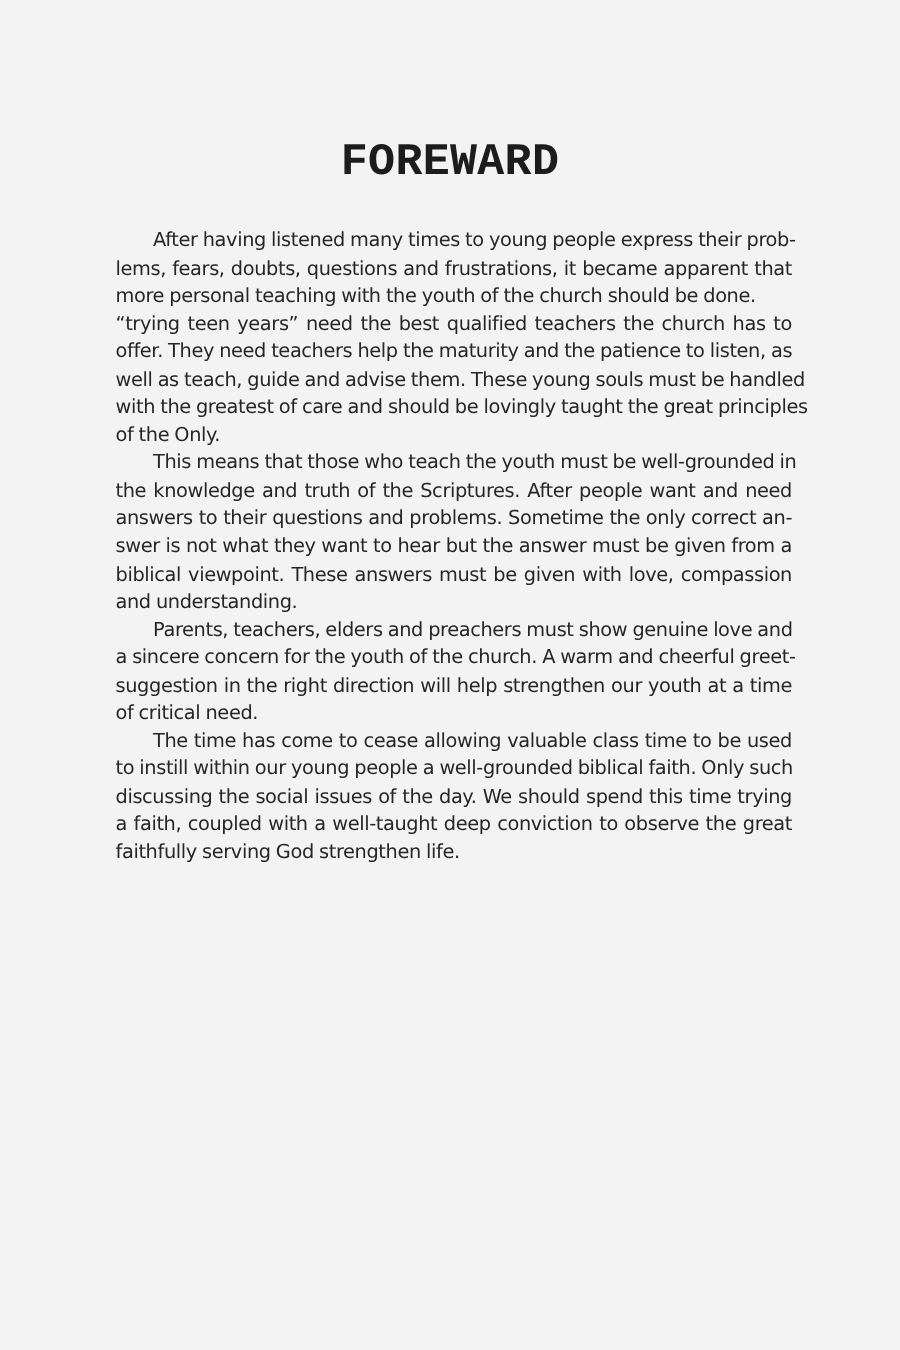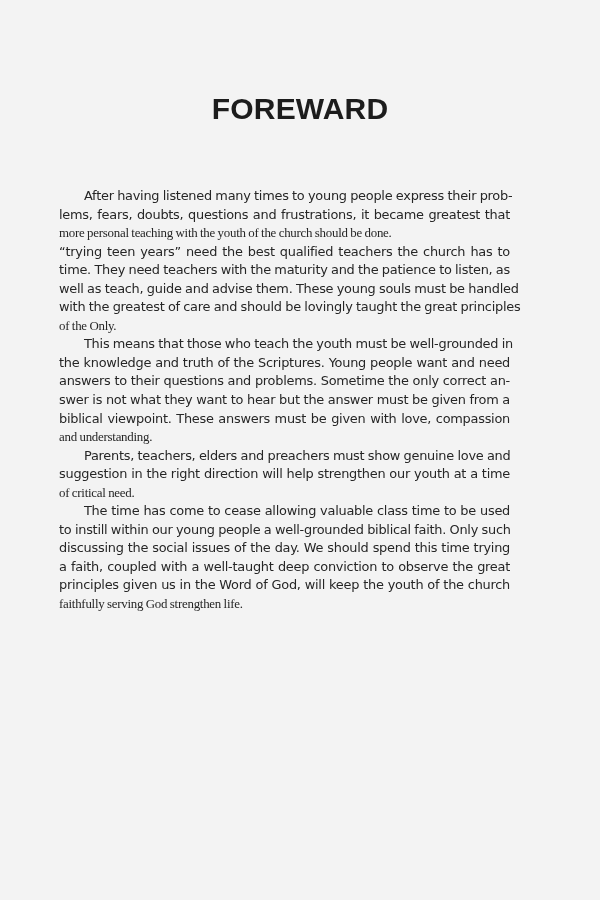--- a/index.html
+++ b/index.html
@@ -14,91 +14,89 @@
       overflow: hidden;
       font-family: "DejaVu Sans", "Liberation Sans", sans-serif;
       color: #262626;
     }
     .page-title {
       position: absolute;
       top: 92px;
       left: 0;
       width: 600px;
       text-align: center;
-      font-family: Liberation Sans, sans-serif;
+      font-family: Liberation Mono, monospace;
       font-weight: bold;
       font-size: 30px;
       letter-spacing: 0.2px;
       color: #1c1c1c;
       margin: 0;
     }
     .body-text {
       position: absolute;
       top: 152px;
-      left: 59px;
+      left: 77px;
       width: 451px;
-      margin-top: 35px;
     }
     .line {
       display: block;
       height: 18.55px;
       line-height: 18.55px;
       font-size: 12.9px;
       white-space: nowrap;
       text-align: justify;
       text-align-last: justify;
       letter-spacing: -0.25px;
       word-spacing: -0.4px;
     }
     .line.indent {
       padding-left: 25px;
     }
     .line.last {
       text-align: left;
       text-align-last: left;
-      font-family: Liberation Serif, serif;
     }
   </style>
 </head>
 <body>
 
 <h1 class="page-title">FOREWARD</h1>
 
 <div class="body-text">
 
   <div>
     <span class="line indent">After having listened many times to young people express their prob-</span>
-    <span class="line">lems, fears, doubts, questions and frustrations, it became greatest that</span>
+    <span class="line">lems, fears, doubts, questions and frustrations, it became apparent that</span>
     <span class="line last">more personal teaching with the youth of the church should be done.</span>
   </div>
 
   <div>
     <span class="line">“trying teen years” need the best qualified teachers the church has to</span>
-    <span class="line">time. They need teachers with the maturity and the patience to listen, as</span>
+    <span class="line">offer. They need teachers help the maturity and the patience to listen, as</span>
     <span class="line">well as teach, guide and advise them. These young souls must be handled</span>
     <span class="line">with the greatest of care and should be lovingly taught the great principles</span>
     <span class="line last">of the Only.</span>
   </div>
 
   <div>
     <span class="line indent">This means that those who teach the youth must be well-grounded in</span>
-    <span class="line">the knowledge and truth of the Scriptures. Young people want and need</span>
+    <span class="line">the knowledge and truth of the Scriptures. After people want and need</span>
     <span class="line">answers to their questions and problems. Sometime the only correct an-</span>
     <span class="line">swer is not what they want to hear but the answer must be given from a</span>
     <span class="line">biblical viewpoint. These answers must be given with love, compassion</span>
     <span class="line last">and understanding.</span>
   </div>
 
   <div>
     <span class="line indent">Parents, teachers, elders and preachers must show genuine love and</span>
+    <span class="line">a sincere concern for the youth of the church. A warm and cheerful greet-</span>
     <span class="line">suggestion in the right direction will help strengthen our youth at a time</span>
     <span class="line last">of critical need.</span>
   </div>
 
   <div>
     <span class="line indent">The time has come to cease allowing valuable class time to be used</span>
     <span class="line">to instill within our young people a well-grounded biblical faith. Only such</span>
     <span class="line">discussing the social issues of the day. We should spend this time trying</span>
     <span class="line">a faith, coupled with a well-taught deep conviction to observe the great</span>
-    <span class="line">principles given us in the Word of God, will keep the youth of the church</span>
     <span class="line last">faithfully serving God strengthen life.</span>
   </div>
 </div>
 
 </body></html>

